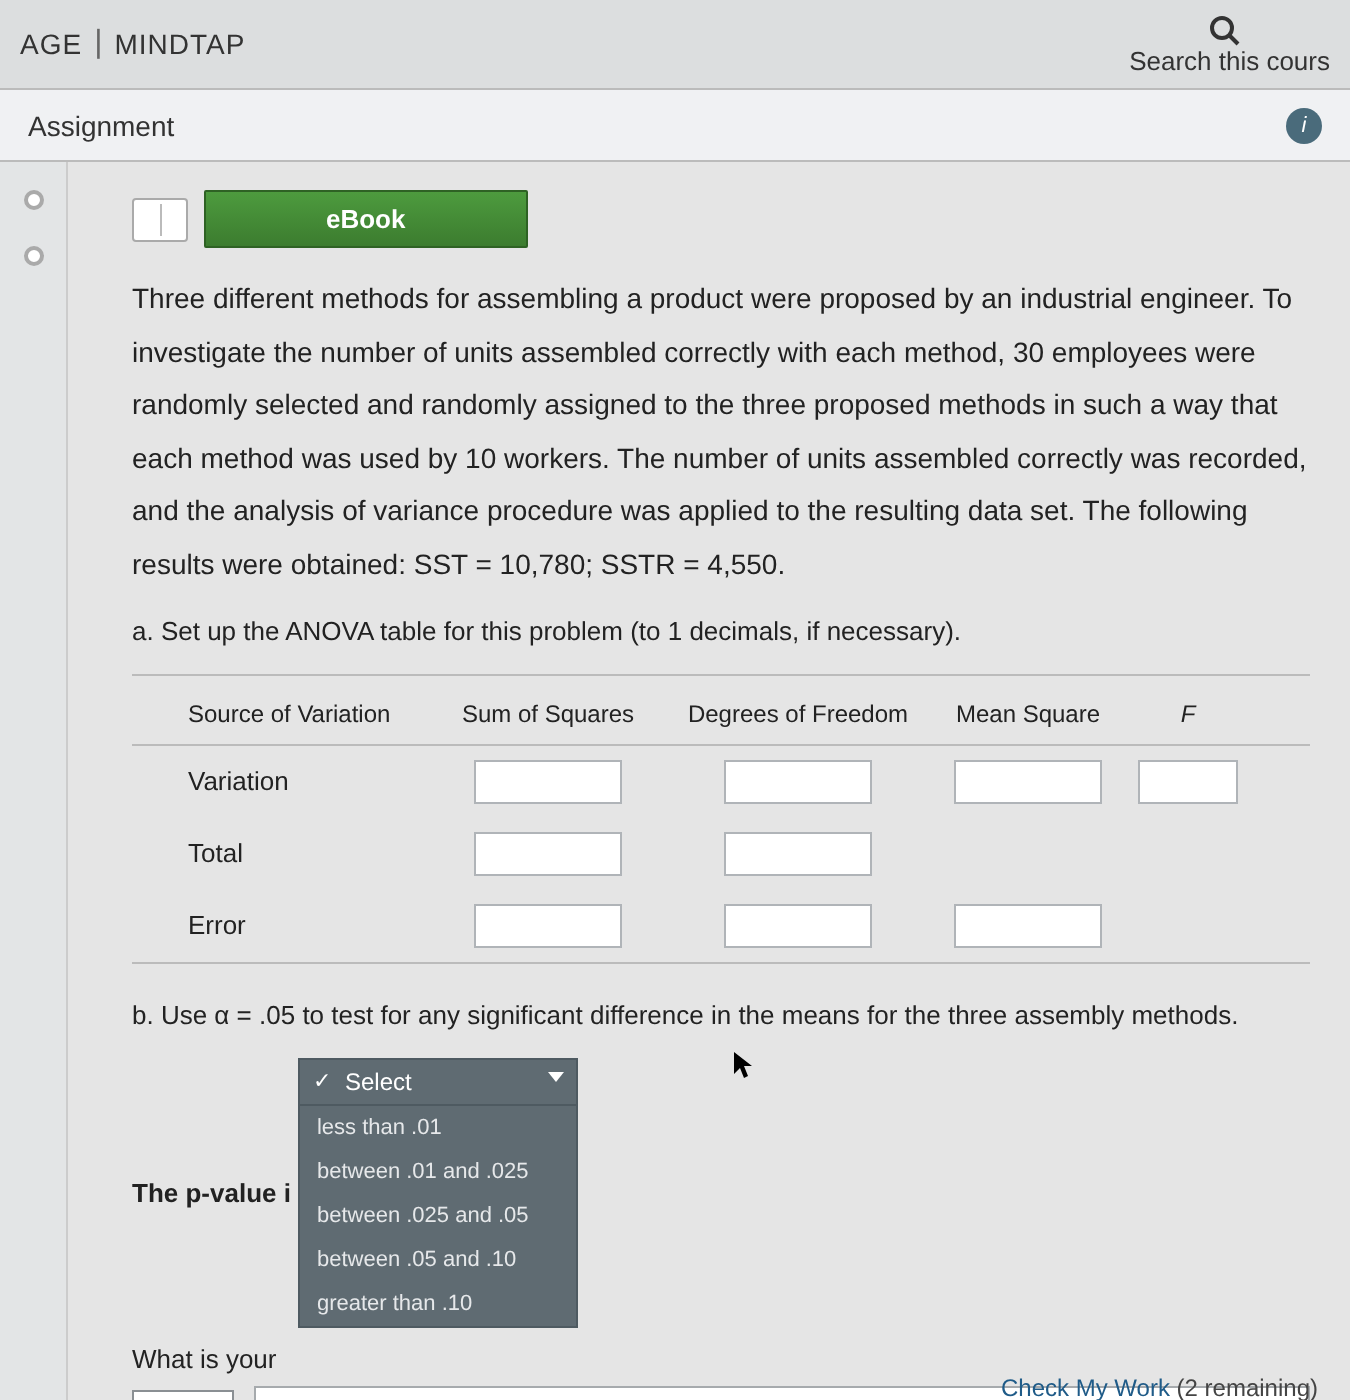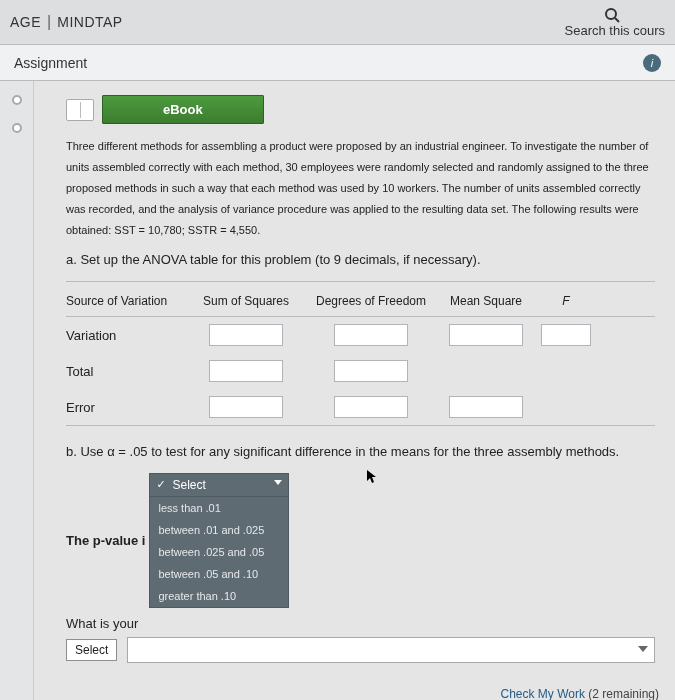--- a/index.html
+++ b/index.html
@@ -13,25 +13,25 @@
 .secondbar { background: #f0f1f3; height: 36px; display: flex; align-items: center; padding: 0 14px; border-bottom: 1px solid #bbb; font-size: 14px; color: #333; position: relative; }
 .info-badge { margin-left: auto; width: 18px; height: 18px; border-radius: 50%; background: #4a6b7b; color: #fff; display: flex; align-items: center; justify-content: center; font-size: 11px; font-style: italic; }
 .main-area { display: flex; height: calc(700px - 70px); }
 .left-rail { width: 34px; background: #e3e5e6; border-right: 1px solid #ccc; padding-top: 14px; display: flex; flex-direction: column; align-items: center; gap: 18px; }
 .rail-circle { width: 10px; height: 10px; border: 2px solid #aaa; border-radius: 50%; background: #fff; }
 .content { flex: 1; background: #e5e5e5; padding: 14px 20px 6px 32px; overflow: hidden; position: relative; }
 .ebook-row { display: flex; align-items: center; margin-bottom: 12px; }
 .booklet { width: 28px; height: 22px; background: #fff; border: 1px solid #aaa; border-radius: 2px; margin-right: 8px; position: relative; }
 .booklet::before { content: ''; position: absolute; left: 50%; top: 2px; bottom: 2px; width: 1px; background: #bbb; }
 .ebook-btn { background: linear-gradient(#4d9b3e,#3c7c2f); color: #fff; font-weight: bold; padding: 6px 60px; font-size: 13px; border: 1px solid #2e6224; border-radius: 1px; }
-.question { line-height: 1.9; font-size: 11px; color: #222; margin-bottom: 12px; }
+.question { line-height: 1.9; font-size: 14px; color: #222; margin-bottom: 12px; }
 .part-a { margin: 8px 0 14px 0; font-size: 13px; }
 .anova { border-top: 1px solid #bbb; border-bottom: 1px solid #bbb; padding: 8px 0 0 0; margin-bottom: 18px; }
 .anova-head { display: flex; padding: 4px 0 8px 0; border-bottom: 1px solid #bbb; font-size: 12px; }
-.c1 { width: 120px; }
+.c1 { width: 120px; margin-left: 28px; }
 .c2 { width: 120px; text-align: center; }
 .c3 { width: 130px; text-align: center; }
 .c4 { width: 100px; text-align: center; }
 .c5 { width: 60px; text-align: center; font-style: italic; }
 .anova-row { display: flex; align-items: center; padding: 8px 0; height: 36px; }
 .cell-input { width: 74px; height: 22px; border: 1px solid #b0b4b8; background: #fff; }
 .anova-row .c2, .anova-row .c3, .anova-row .c4, .anova-row .c5 { display: flex; justify-content: center; }
 .part-b { margin: 10px 0 14px 0; font-size: 13px; }
 .pval-row { display: flex; align-items: center; margin-bottom: 10px; font-size: 13px; position: relative; }
 .pval-label { margin-right: 4px; font-weight: bold; }
@@ -78,21 +78,21 @@
     <div class="rail-circle"></div>
   </div>
   <div class="content">
 
     <div class="ebook-row">
       <div class="booklet"></div>
       <div class="ebook-btn">eBook</div>
     </div>
 
     <div class="question">Three different methods for assembling a product were proposed by an industrial engineer. To investigate the number of units assembled correctly with each method, 30 employees were randomly selected and randomly assigned to the three proposed methods in such a way that each method was used by 10 workers. The number of units assembled correctly was recorded, and the analysis of variance procedure was applied to the resulting data set. The following results were obtained: SST = 10,780; SSTR = 4,550.</div>
-    <div class="part-a">a. Set up the ANOVA table for this problem (to 9 decimals, if necessary).</div>
+    <div class="part-a">a. Set up the ANOVA table for this problem (to 1 decimals, if necessary).</div>
 
     <div class="anova">
       <div class="anova-head">
         <div class="c1">Source of Variation</div>
         <div class="c2">Sum of Squares</div>
         <div class="c3">Degrees of Freedom</div>
         <div class="c4">Mean Square</div>
         <div class="c5">F</div>
       </div>
       <div class="anova-row">

